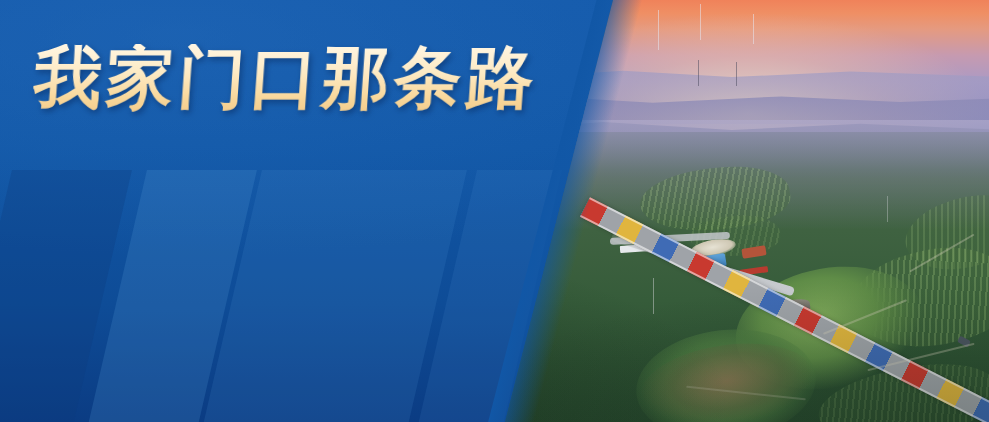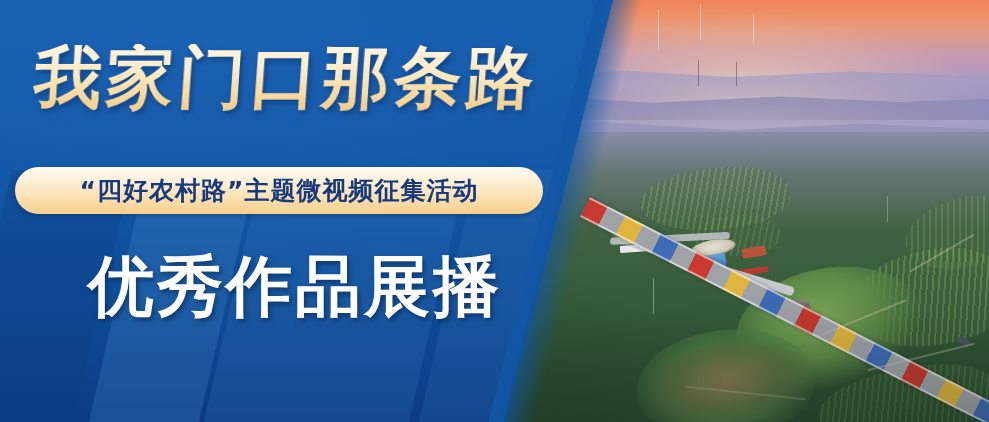--- a/index.html
+++ b/index.html
@@ -377,20 +377,16 @@
       <div class="photo-vignette"></div>
     </div>
   </div>
 
   <div class="seam"></div>
 
   <div class="content">
 
     <div class="main-title">我家门口那条路</div>
 
-    <div class="pill">
-      <span class="pill-text">“四好农村路”主题微视频征集活动</span>
-    </div>
-
-    <div class="sub-title">优秀作品展播</div>
+
 
   </div>
 </div>
 
 </body></html>

